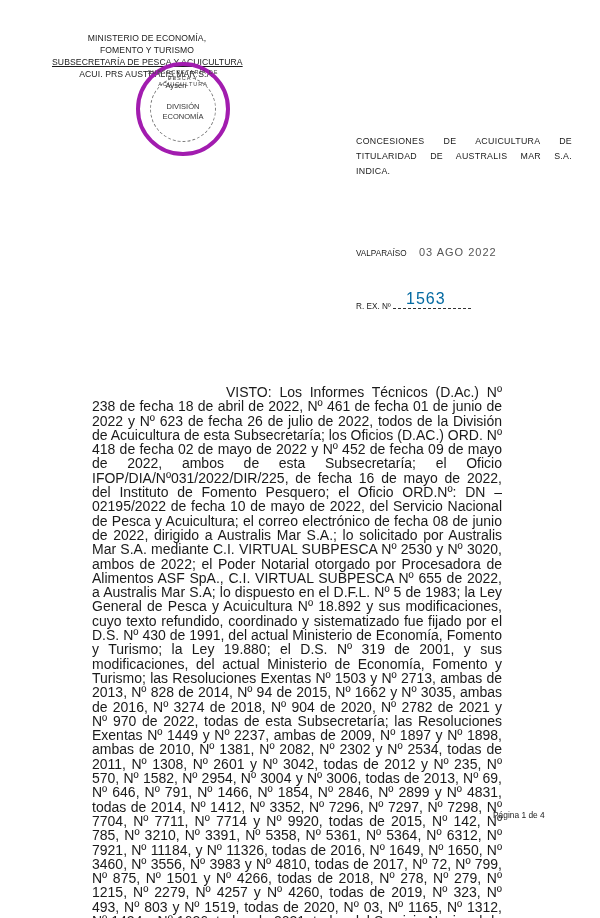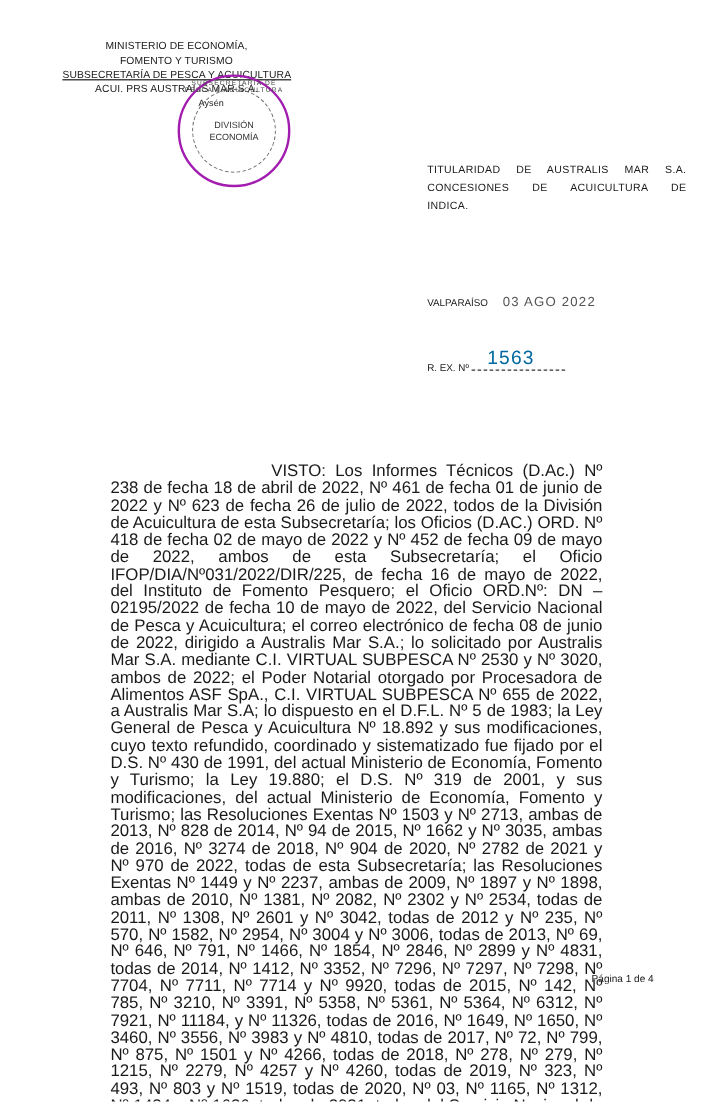--- a/index.html
+++ b/index.html
@@ -3,22 +3,22 @@
 <meta charset="utf-8">
 <style>
   html, body { margin:0; padding:0; background:#ffffff; }
   body { width:600px; height:918px; position:relative; overflow:hidden;
          font-family:"Liberation Sans", sans-serif; color:#1a1a1a; }
   .header { position:absolute; left:52px; top:32px; width:190px; text-align:center;
             font-size:8.6px; line-height:12px; letter-spacing:0.1px; }
   .header .line { display:block; white-space:nowrap; }
   .header .u { text-decoration:underline; }
   .header .small { font-size:7.5px; text-align:center; padding-left:58px; }
-  .stamp { position:absolute; left:148px; top:62px; width:94px; height:94px;
-           border:2px solid #a21caf; border-radius:50%; box-sizing:border-box; }
+  .stamp { position:absolute; left:136px; top:62px; width:94px; height:94px;
+           border:4px solid #a21caf; border-radius:50%; box-sizing:border-box; }
   .stamp .inner { position:absolute; left:10px; top:10px; right:10px; bottom:10px;
                   border:1px dashed #777; border-radius:50%; }
   .stamp .text { position:absolute; left:0; right:0; top:36px; text-align:center;
                  font-size:7.5px; line-height:10px; color:#333; }
   .stamp .ring { position:absolute; left:2px; right:2px; top:3px; text-align:center;
                  font-size:5.5px; color:#444; letter-spacing:1px; }
   .subject { position:absolute; left:356px; top:134px; width:216px;
              font-size:8.8px; line-height:15px; text-align:justify;
              text-align-last:justify; letter-spacing:0.3px; }
   .subject .last { text-align-last:left; }
@@ -48,22 +48,22 @@
 <div class="stamp">
   <div class="inner"></div>
   <div class="ring">SUBSECRETARÍA DE PESCA Y ACUICULTURA</div>
   <div class="text">
     <div>DIVISIÓN</div>
     <div>ECONOMÍA</div>
   </div>
 </div>
 
 <div class="subject">
+  <div>CONCESIONES DE ACUICULTURA DE</div>
   <div>TITULARIDAD DE AUSTRALIS MAR S.A.</div>
-  <div>CONCESIONES DE ACUICULTURA DE</div>
   <div class="last">INDICA.</div>
 </div>
 
 <div class="place">
   <span>VALPARAÍSO</span>
   <span class="date">03 AGO 2022</span>
 </div>
 
 <div class="resno">
   <span>R. EX. Nº</span><span class="blank"></span>

